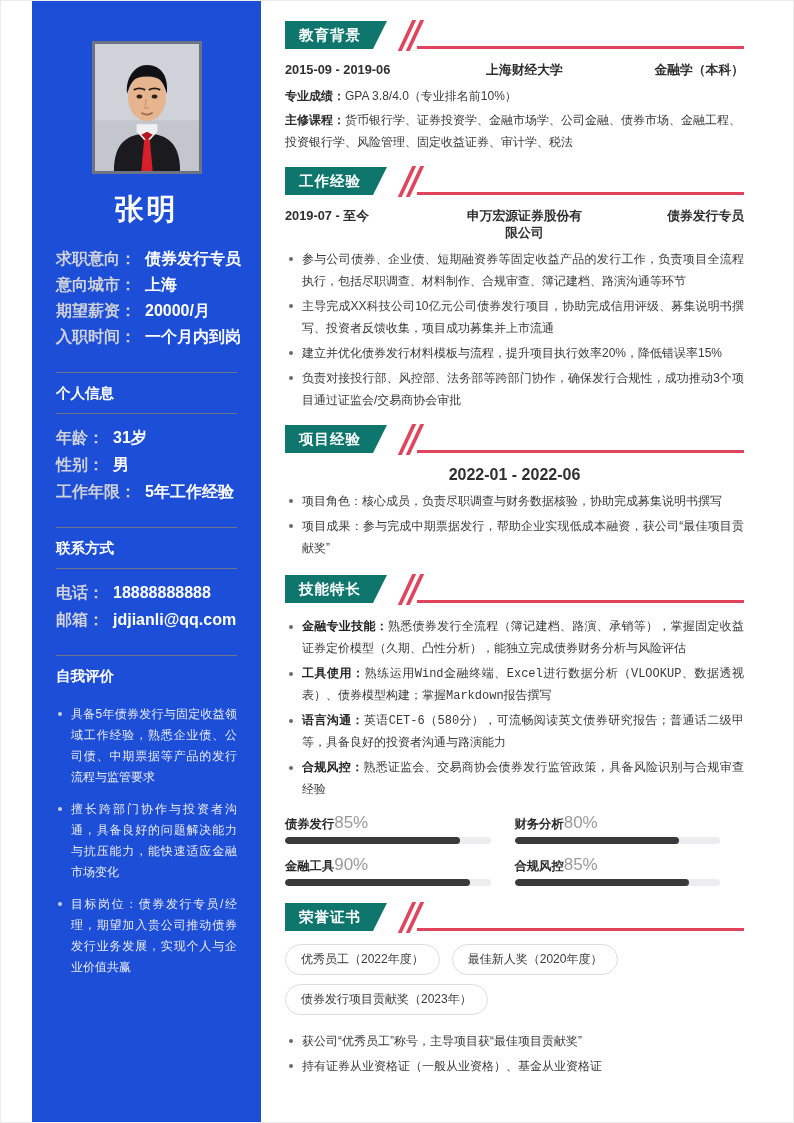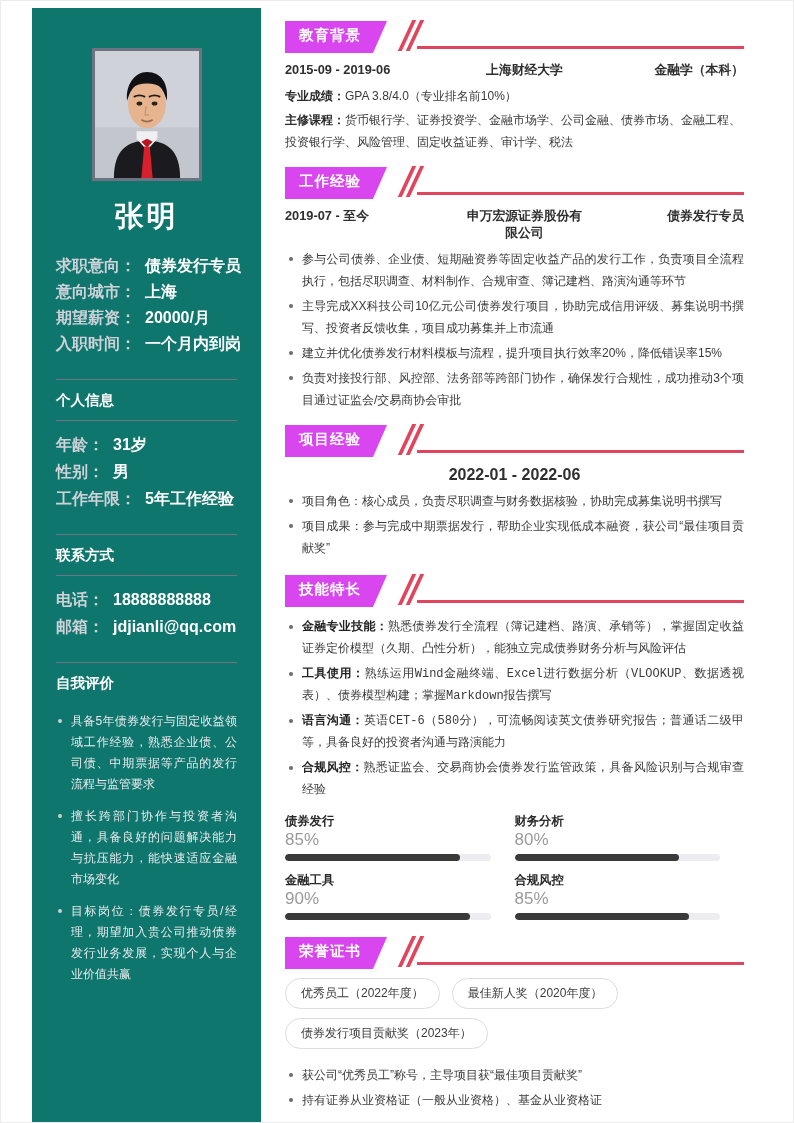--- a/index.html
+++ b/index.html
@@ -3,21 +3,21 @@
 <meta charset="utf-8">
 <style>
   html,body{margin:0;padding:0;background:#ffffff;}
   body{width:794px;height:1123px;font-family:"Liberation Sans","DejaVu Sans",sans-serif;
        -webkit-font-smoothing:antialiased;}
   .page{position:relative;width:794px;height:1123px;background:#fff;box-sizing:border-box;
         border:1px solid #ececec;overflow:hidden;}
   .resume{position:absolute;left:31px;top:0;width:732px;height:1123px;display:flex;}
 
   
-  .sidebar{width:229px;flex:0 0 229px;background:#0f766e;color:#fff;padding:0;box-sizing:border-box;margin-top:7px;}
+  .sidebar{width:229px;flex:0 0 229px;background:#1d4ed8;color:#fff;padding:0;box-sizing:border-box;}
   .photo-wrap{padding:40px 0 0 0;display:flex;justify-content:center;}
   .photo{width:110px;height:133px;background:#b9bcc4;border:3px solid #6d7382;box-sizing:border-box;
          position:relative;overflow:hidden;}
   .photo svg{display:block;width:100%;height:100%;}
   .name{text-align:center;font-size:29px;font-weight:700;letter-spacing:3px;margin:16px 0 16px;color:#fff;}
 
   .kv{padding:0 24px;}
   .kv-row{display:flex;font-size:16px;line-height:26px;}
   .kv-k{color:#cfd2d9;font-weight:700;white-space:nowrap;}
   .kv-v{color:#ffffff;font-weight:700;margin-left:9px;white-space:nowrap;}
@@ -34,22 +34,22 @@
   ul.side-list{list-style:none;margin:8px 0 0;padding:0;}
   ul.side-list li{position:relative;padding-left:15px;margin-bottom:11px;font-size:12px;
                   line-height:21px;color:#e9eaee;text-align:justify;}
   ul.side-list li:before{content:"";position:absolute;left:2px;top:8px;width:4px;height:4px;
                          border-radius:50%;background:#cdd0d7;}
 
   
   .main{flex:1;background:#fff;padding:20px 20px 0 24px;box-sizing:border-box;}
   .section{margin-bottom:4px;}
   .sec-head{position:relative;height:32px;margin-bottom:9px;}
-  .sec-head .tab{position:relative;display:inline-block;height:16px;background:#d946ef;color:#fff;
-      font-size:14.5px;font-weight:700;line-height:28px;padding:0 26px 16px 14px;letter-spacing:1px;
+  .sec-head .tab{position:relative;display:inline-block;height:28px;background:#0f766e;color:#fff;
+      font-size:14.5px;font-weight:700;line-height:28px;padding:0 26px 0 14px;letter-spacing:1px;
       clip-path:polygon(0 0,100% 0,calc(100% - 14px) 100%,0 100%);}
   .sec-head .slash{position:absolute;left:112px;top:0;width:26px;height:28px;}
   .sec-head .slash i{position:absolute;left:8px;top:-1px;width:4px;height:31px;background:#e0455d;
       transform:skewX(-25deg);display:block;}
   .sec-head .slash i.b{left:16px;background:#e0455d;}
   .sec-head .baseline{position:absolute;left:132px;right:0;top:25px;height:3px;background:#e0455d;}
 
   .row3{display:flex;align-items:baseline;font-size:12.8px;font-weight:700;color:#2f2f2f;
         margin:4px 0 6px;}
   .row3 .c1{width:180px;flex:0 0 180px;}
@@ -63,21 +63,21 @@
   ul.main-list{list-style:none;margin:3px 0 6px;padding:0;}
   ul.main-list li{position:relative;padding-left:17px;font-size:12px;line-height:22px;
                   color:#3a3a3a;margin-bottom:3px;text-align:justify;}
   ul.main-list li:before{content:"";position:absolute;left:4px;top:9px;width:4px;height:4px;
                          border-radius:50%;background:#6b6b6b;}
   ul.main-list li b{font-weight:700;color:#232323;}
 
   
   .bars{display:flex;flex-wrap:wrap;margin-top:12px;}
   .bar-cell{width:50%;box-sizing:border-box;padding-right:24px;margin-bottom:11px;}
-  .bar-top{display:flex;justify-content:space-between;align-items:baseline;margin-bottom:4px;flex-direction:column;}
+  .bar-top{display:flex;justify-content:flex-start;align-items:baseline;margin-bottom:4px;}
   .bar-name{font-size:12.3px;font-weight:700;color:#2b2b2b;}
   .bar-pct{font-size:17px;color:#9a9a9a;}
   .bar-track{height:7px;border-radius:4px;background:#ececf1;overflow:hidden;}
   .bar-fill{height:7px;border-radius:4px;background:#3a3a3a;}
 
   
   .tags{display:flex;flex-wrap:wrap;margin:8px 0 6px;}
   .tag{border:1px solid #dcdce1;border-radius:16px;padding:6px 15px;font-size:12px;color:#3a3a3a;
        margin:0 12px 9px 0;background:#fff;white-space:nowrap;}
 </style>

